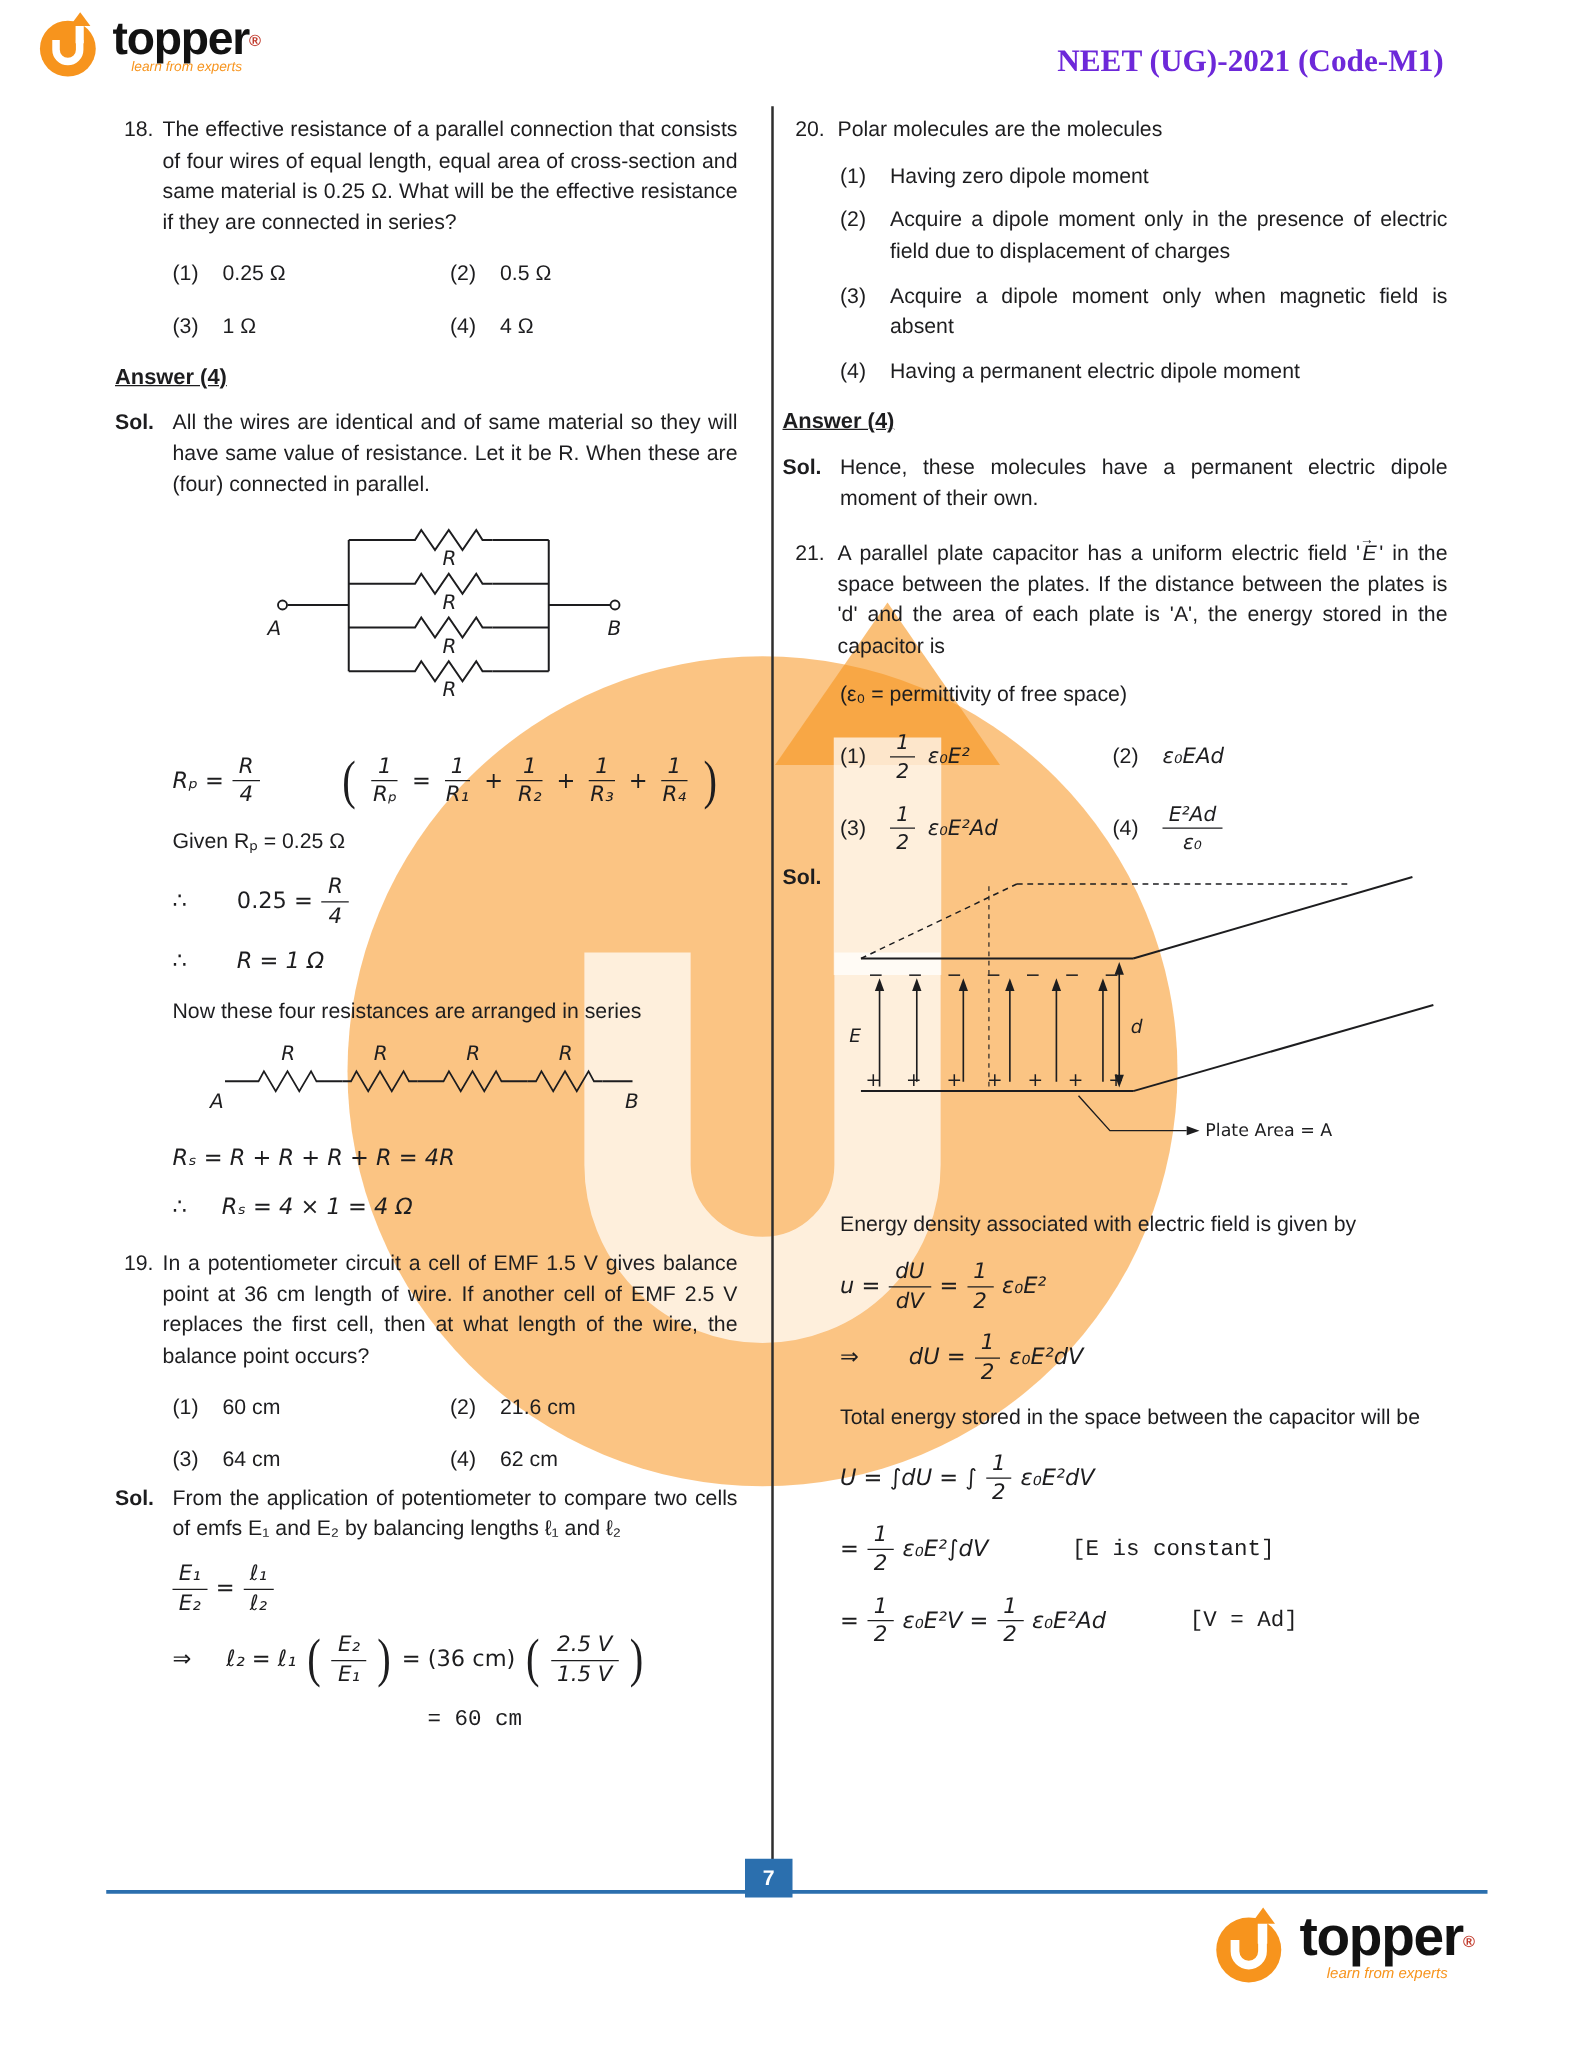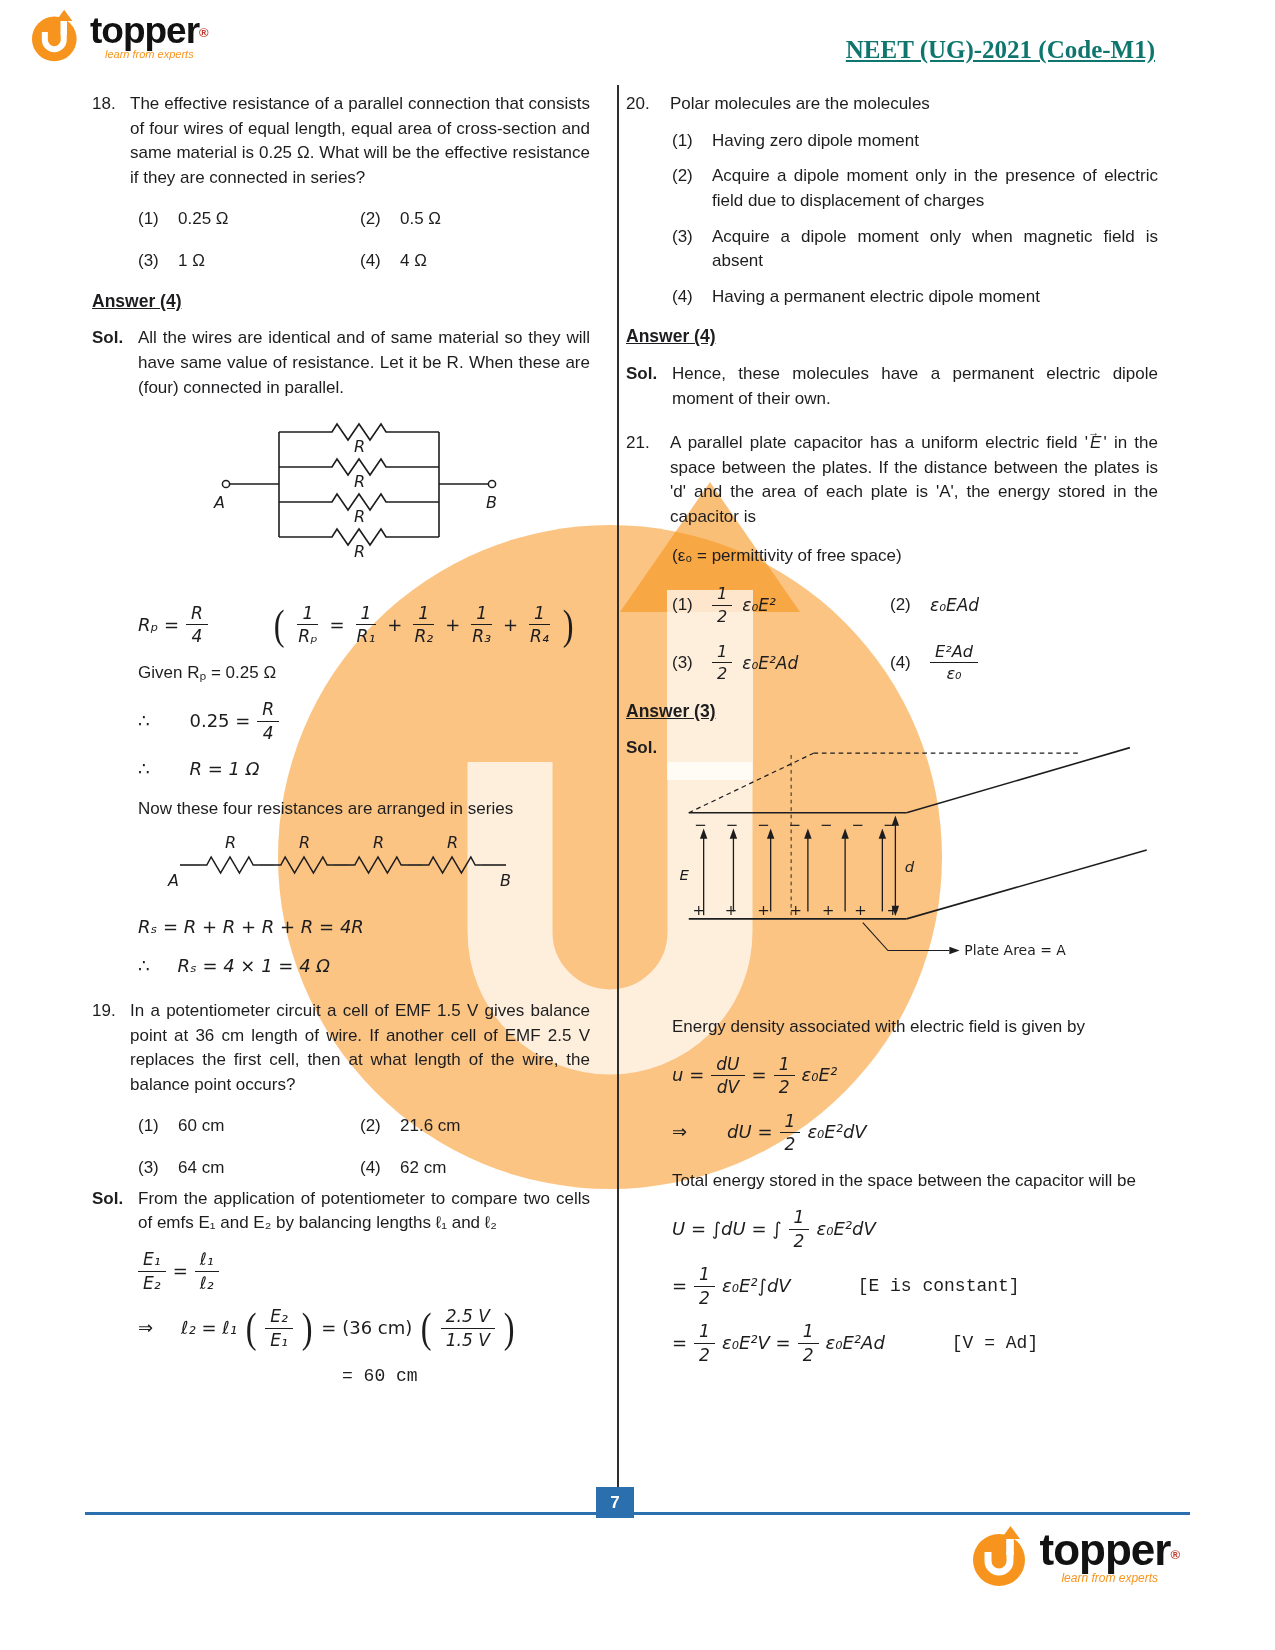--- a/index.html
+++ b/index.html
@@ -9,31 +9,31 @@
     position: relative; width: 1275px; height: 1650px; background: #fff;
     font-family: "Liberation Sans", sans-serif; color: #1d1d1f; overflow: hidden;
   }
   
   .header { position: absolute; top: 0; left: 0; right: 0; height: 86px; z-index: 3; }
   .logo { position: absolute; left: 30px; top: 8px; display: flex; align-items: center; gap: 8px; }
   .logo-right { display: flex; flex-direction: column; }
   .logo-word { font-size: 37px; font-weight: 800; letter-spacing: -1px; color: #121212; line-height: 1; }
   .logo-reg { font-size: 13px; vertical-align: super; color: #c0392b; font-weight: 700; }
   .logo-tagline { font-size: 11px; font-style: italic; color: #F7941D; text-align: center; margin-top: -1px; }
-  .doc-title { position: absolute; right: 120px; top: 36px; font-family: "Liberation Serif", serif; font-weight: 700; font-size: 25px; color: #0f766e; text-decoration: underline; }
+  .doc-title { position: absolute; right: 120px; top: 36px; font-family: "Liberation Serif", serif; font-weight: 700; font-size: 25px; color: #6d28d9; }
   
   .watermark { position: absolute; left: 265px; top: 462px; z-index: 0; pointer-events: none; }
   
   .divider { position: absolute; left: 617px; top: 85px; width: 1.6px; height: 1427px; background: #2e2e2e; z-index: 1; }
   .col { position: absolute; top: 92px; z-index: 1; font-size: 17px; line-height: 1.45; }
   .col-left { left: 92px; width: 498px; }
   .col-right { left: 626px; width: 532px; }
   .question { margin-bottom: 20px; }
   .q-head { display: flex; margin-bottom: 6px; }
-  .q-num { flex: 0 0 38px; }
+  .q-num { flex: 0 0 38px; text-align: center; }
   .col-right .q-num { flex: 0 0 44px; }
   .q-text { flex: 1; text-align: justify; }
   .opts-grid { display: grid; grid-template-columns: 222px 1fr; row-gap: 18px; margin: 16px 0 6px 46px; }
   .q21-opts { grid-template-columns: 218px 1fr; row-gap: 16px; }
   .opt { display: flex; align-items: center; gap: 10px; }
   .opt-label { flex: 0 0 30px; font-style: normal; }
   .opts-list { display: flex; flex-direction: column; gap: 11px; margin: 12px 0 6px 46px; }
   .opts-list .opt { align-items: flex-start; }
   .opts-list .opt-text { flex: 1; text-align: justify; }
   .answer { font-weight: 700; font-size: 17.5px; margin: 15px 0 12px 0; text-decoration: underline; }
@@ -399,21 +399,20 @@
         </div>
         <div class="opt">
           <span class="opt-label">(4)</span>
           <span class="frac m-it">
               <span class="fnum">E²Ad</span>
               <span class="fden">ε₀</span>
             </span>
         </div>
       </div>
 
-      <div class="answer">Answer (3)</div>
 
       <div class="sol">
         <span class="sol-label">Sol.</span>
         <div class="sol-body">
 
           <div class="fig fig-cap">
             <svg class="cap-svg" width="484" height="247" viewBox="0 0 520 265">
               <g stroke="#1d1d1f" fill="none">
                 <line x1="18" y1="78" x2="152" y2="14" stroke-width="1.3" stroke-dasharray="5 4"></line>
                 <line x1="152" y1="14" x2="438" y2="14" stroke-width="1.3" stroke-dasharray="5 4"></line>

